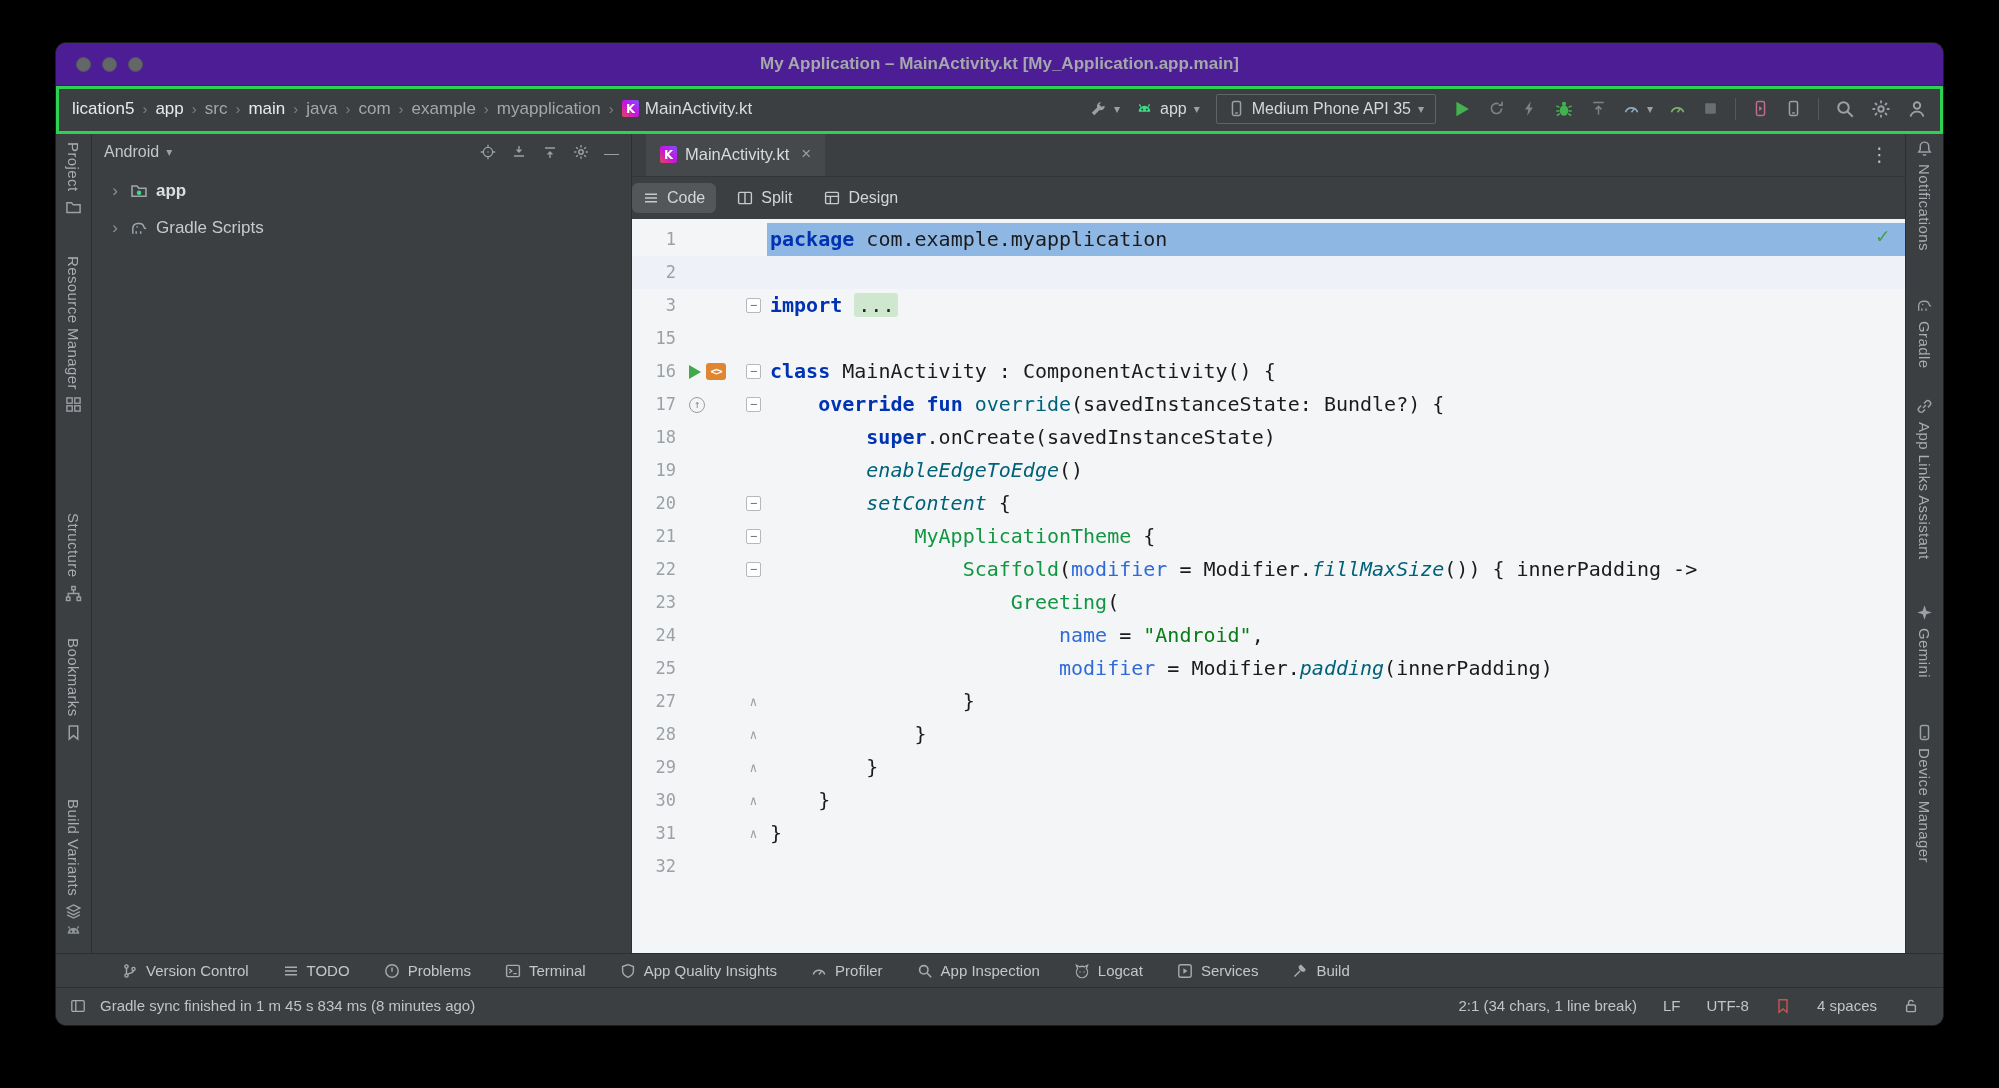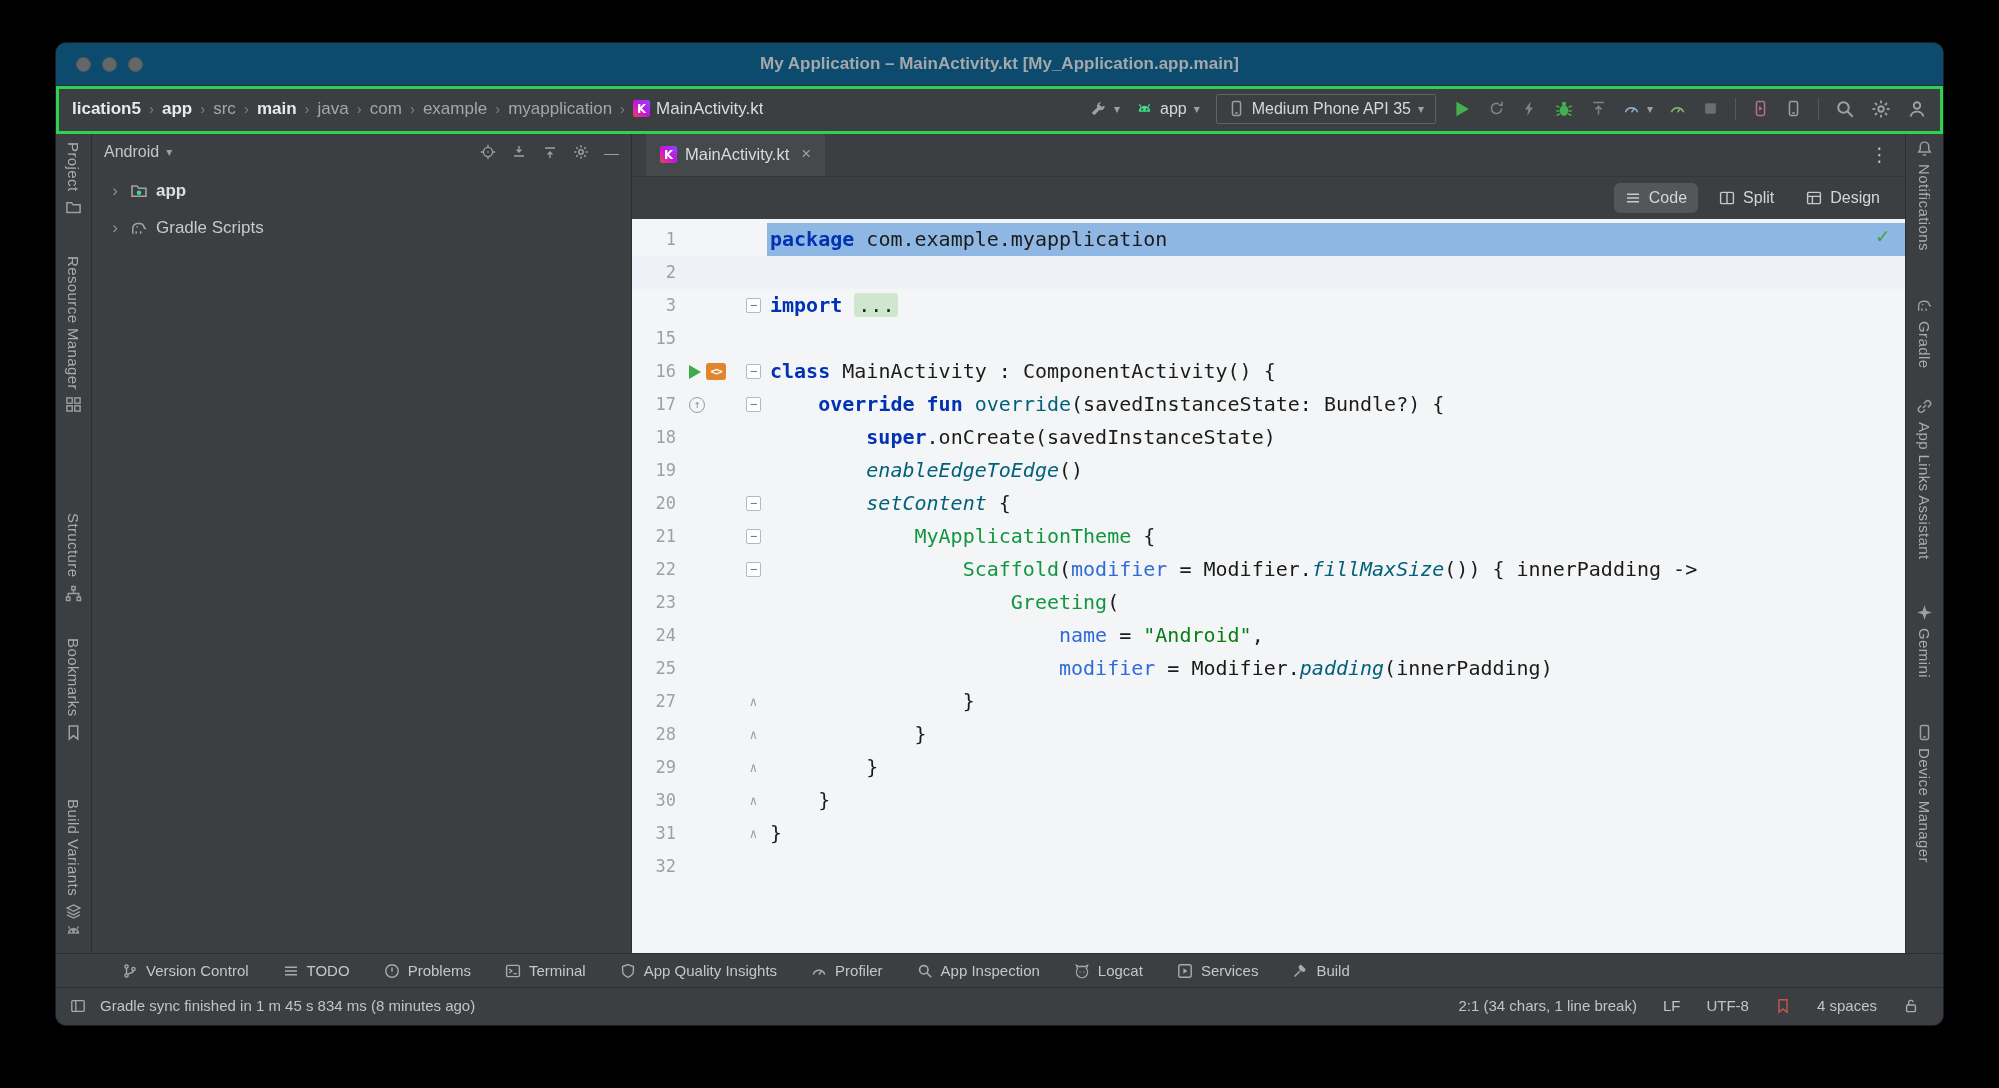--- a/index.html
+++ b/index.html
@@ -1,27 +1,27 @@
 <!DOCTYPE html>
 <html><head>
 <meta charset="utf-8">
 <style>
 *{margin:0;padding:0;box-sizing:border-box}
 html,body{width:1999px;height:1088px}
 body{background:#000;font-family:"Liberation Sans","DejaVu Sans",sans-serif;position:relative;overflow:hidden}
 .window{position:absolute;left:55px;top:42px;width:1889px;height:984px;background:#3c3f41;border-radius:11px;overflow:hidden;display:flex;flex-direction:column;box-shadow:0 24px 70px rgba(0,0,0,.65);border:1px solid #1b1d1e}
-.titlebar{flex:0 0 43px;background:#0c4a6e;border-bottom:1px solid #2c2f31;display:flex;align-items:center;justify-content:center;position:relative}
+.titlebar{flex:0 0 43px;background:#4c1d95;border-bottom:1px solid #2c2f31;display:flex;align-items:center;justify-content:center;position:relative}
 .lights{position:absolute;left:20px;top:0;height:100%;display:flex;align-items:center;gap:11px}
 .light{width:15px;height:15px;border-radius:50%;background:#63676a;border:1px solid #54585a}
 .wtitle{color:#a4a8ab;font-size:17px;font-weight:700}
 .navbar{flex:0 0 46px;display:flex;align-items:center;padding:0 16px;gap:10px;position:relative;border-bottom:1px solid #2c2f31}
 .green-frame{position:absolute;left:0;right:0;top:43px;height:48px;border:3px solid #2fd153;z-index:60;pointer-events:none}
 .crumbs{display:flex;align-items:center;white-space:nowrap;overflow:hidden}
 .crumb{color:#a3a7ab;font-size:17px;display:inline-flex;align-items:center;gap:6px}
-.crumb.b{color:#e7e9ea;font-weight:700}
+.crumb.b{color:#e7e9ea;font-weight:400}
 .crumb:last-child{color:#d9dcde}
 .sep{color:#7b8084;padding:0 8px;font-size:15px}
 .nav-right{margin-left:auto;display:flex;align-items:center;gap:16px}
 .nav-btn{display:flex;align-items:center;gap:7px;color:#d6d9db;font-size:16px}
 .devchip{border:1px solid #5e6365;border-radius:2px;padding:5px 11px}
 .dd{color:#9ba0a3;font-size:12px}
 .i{width:17px;height:17px;color:#9ba0a4;flex:none;display:inline-block;vertical-align:middle}
 .i20{width:20px;height:20px}
 .navsep{width:1px;height:22px;background:#55595c;display:inline-block}
 .main{flex:1;display:flex;min-height:0}
@@ -50,21 +50,21 @@
 .trow{height:37px;display:flex;align-items:center;gap:8px;padding-left:16px;font-size:17px;color:#c6cacd}
 .tchev{color:#8d9296;font-size:17px;width:14px;text-align:center}
 .tlabel.b{color:#dcdfe1;font-weight:700}
 .trow .i{width:18px;height:18px;color:#9fa6ab}
 .editor-col{flex:1;display:flex;flex-direction:column;min-width:0}
 .tabrow{flex:0 0 45px;display:flex;align-items:stretch;background:#3c3f41;border-bottom:1px solid #323639}
 .tab{display:flex;align-items:center;gap:8px;padding:0 14px;margin-left:14px;background:#45494c;color:#d8dbdd;font-size:16.5px}
 .tab .i{width:17px;height:17px}
 .x{color:#9aa0a4;font-size:17px;margin-left:4px}
 .kebab{margin-left:auto;align-self:center;color:#b9bdc0;font-size:19px;padding:0 16px}
-.chipsrow{flex:0 0 42px;background:#3c3f41;display:flex;align-items:center;justify-content:flex-end;gap:10px;padding-right:14px}
+.chipsrow{flex:0 0 42px;background:#3c3f41;display:flex;align-items:center;justify-content:flex-start;gap:10px;padding-right:14px}
 .chipbtn{display:flex;align-items:center;gap:8px;color:#d3d6d8;font-size:16px;padding:6px 11px;border-radius:6px}
 .chipbtn .i{width:16px;height:16px;color:#c6cacd}
 .chipbtn.on{background:#53575a}
 .editor{flex:1;background:#f4f5f6;position:relative;overflow:hidden;padding-top:4px;font-family:"DejaVu Sans Mono","Liberation Mono",monospace}
 .row{display:flex;height:33px;line-height:33px}
 .row.caret{background:#eef2f8}
 .ln{flex:0 0 48px;text-align:right;color:#9ba1a6;font-size:17px;padding-right:4px}
 .gi{flex:0 0 60px;display:flex;align-items:center;gap:5px;padding-left:9px}
 .gf{flex:0 0 27px;display:flex;align-items:center;justify-content:center}
 .code{flex:1;white-space:pre;font-size:20px;color:#1b1b1b;padding-left:3px}

